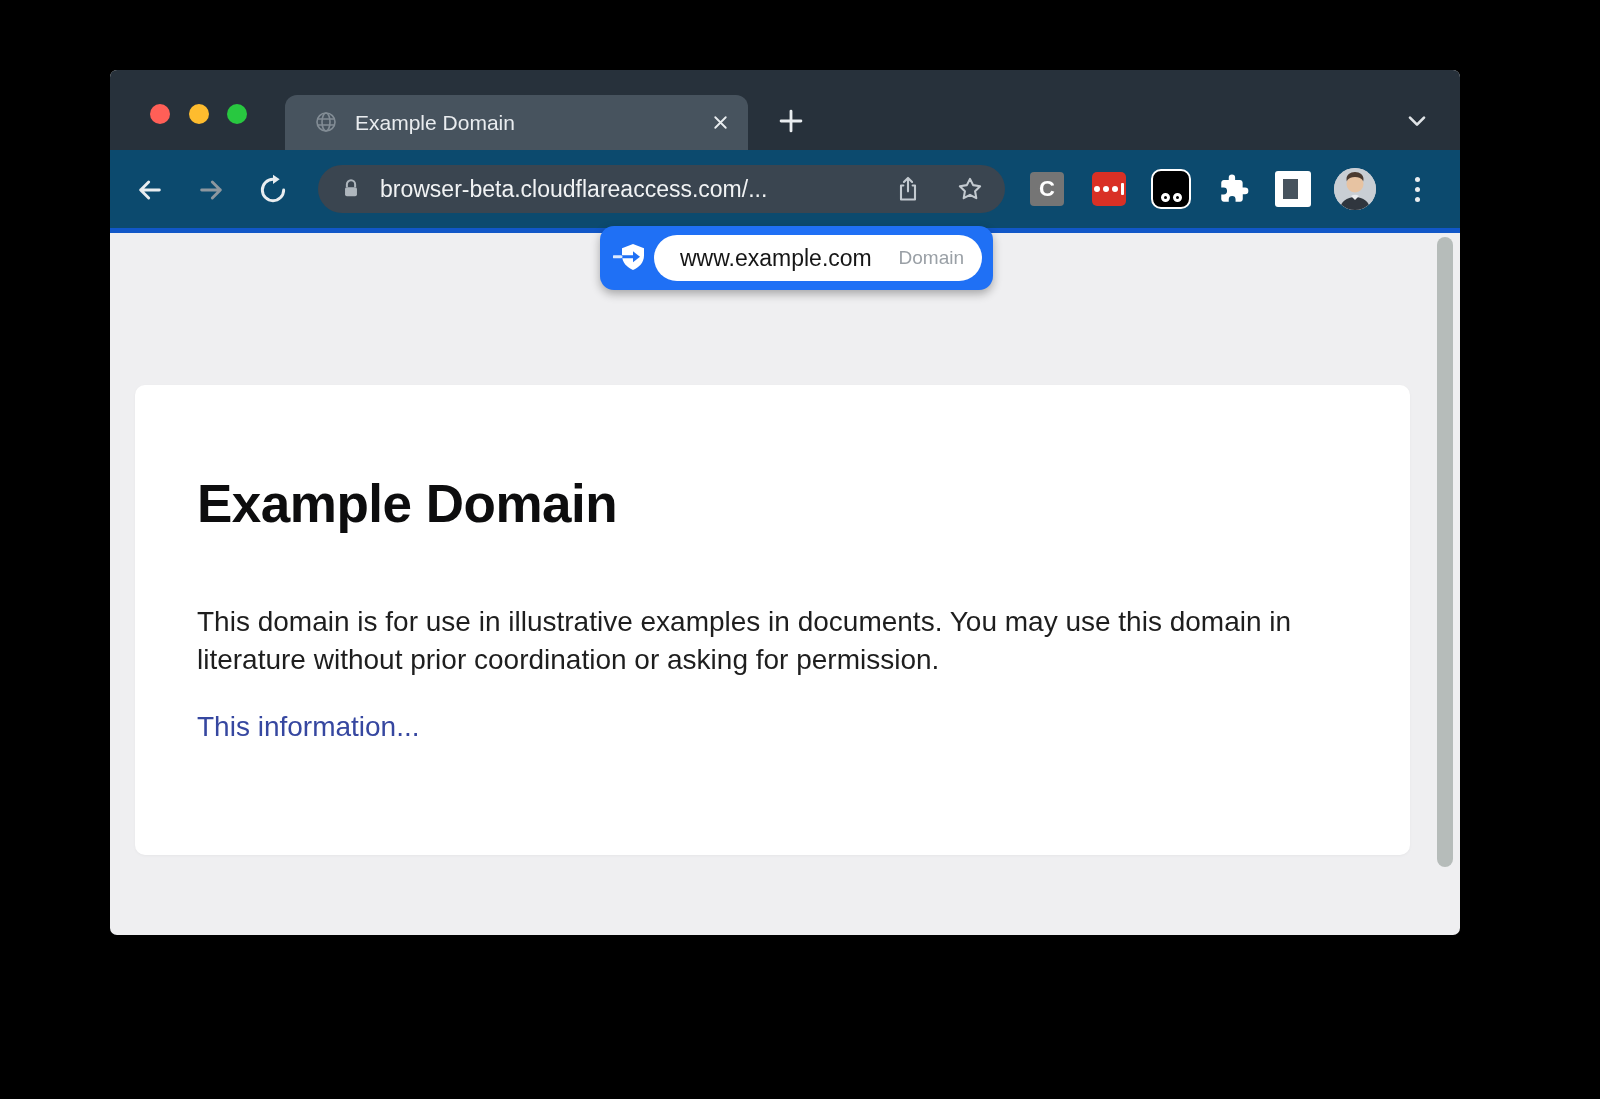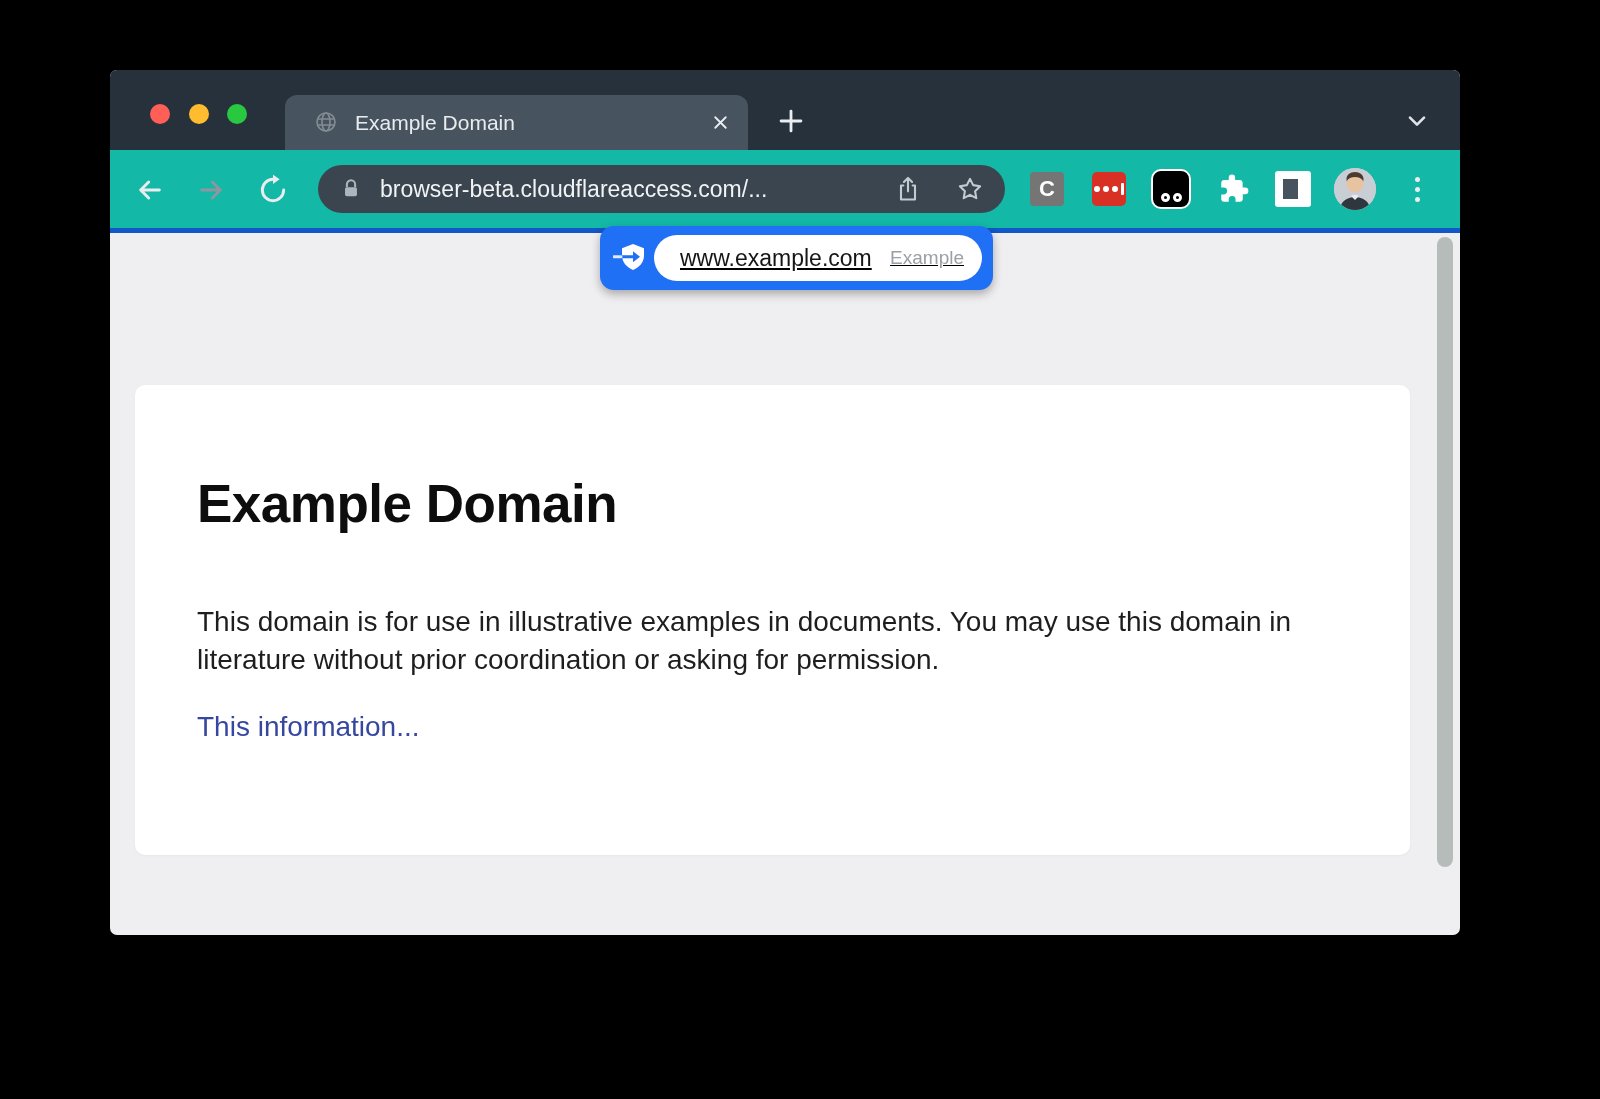--- a/index.html
+++ b/index.html
@@ -24,21 +24,21 @@
                color:#e9ecef; font-size:21px; white-space:nowrap; }
   .tab-close { position:absolute; right:17px; top:17px; width:21px; height:21px;
                background:none; border:none; cursor:pointer; }
 
   .newtab { position:absolute; left:664px; top:34px; width:34px; height:34px;
             background:none; border:none; cursor:pointer; }
   .win-chevron { position:absolute; left:1292px; top:36px; width:30px; height:28px;
                  background:none; border:none; cursor:pointer; }
 
   
-  .toolbar { position:absolute; top:80px; left:0; right:0; height:78px; background:#14b8a6; }
+  .toolbar { position:absolute; top:80px; left:0; right:0; height:78px; background:#0c4a6e; }
   .navbtn { position:absolute; top:24px; width:32px; height:32px; background:none; border:none; cursor:pointer; }
   .nav-back    { left:24px; }
   .nav-forward { left:85px; }
   .nav-reload  { left:147px; }
 
   .urlbar { position:absolute; left:208px; top:15px; width:687px; height:48px;
             border-radius:24px; background:#3a4550; display:flex; align-items:center; cursor:text; }
   .lock { position:absolute; left:22px; top:13px; width:22px; height:22px; }
   .url-text { position:absolute; left:62px; top:0; height:48px; line-height:48px;
               color:#f1f3f4; font-size:23px; white-space:nowrap; }
@@ -63,21 +63,21 @@
   .menu-btn { left:1296px; top:22px; width:22px; height:34px; display:flex; flex-direction:column;
               align-items:center; justify-content:center; gap:5px; }
   .menu-btn .dot { width:5px; height:5px; border-radius:50%; background:#e9edf0; }
 
   
   .blue-line { position:absolute; top:158px; left:0; right:0; height:5px; background:#1157c8; }
   .iso { position:absolute; left:490px; top:156px; width:393px; height:64px;
          background:#1f70f5; border-radius:14px; box-shadow:0 4px 10px rgba(0,0,0,.3); }
   .iso-shield { position:absolute; left:13px; top:17px; width:34px; height:30px; }
   .host-pill { position:absolute; left:54px; top:9px; width:328px; height:46px; background:#fff;
-               border-radius:23px; display:flex; align-items:center; cursor:pointer;text-decoration:underline; }
+               border-radius:23px; display:flex; align-items:center; cursor:pointer; }
   .host-text { margin-left:26px; font-size:23px; color:#161616; white-space:nowrap; }
   .expand { margin-left:auto; margin-right:18px; font-size:19px; color:#9aa0a6;
             background:none; border:none; cursor:pointer; }
 
   
   .scroll-thumb { position:absolute; left:1327px; top:167px; width:16px; height:630px;
                   border-radius:8px; background:#b6bcba; cursor:grab; }
   .card { position:absolute; left:25px; top:315px; width:1275px; height:470px;
           background:#fff; border-radius:10px; box-shadow:0 1px 3px rgba(0,0,0,.04); }
   .heading { position:absolute; left:62px; top:88px; font-size:53px; font-weight:700;
@@ -207,21 +207,21 @@
 
     <div class="iso">
       <svg class="iso-shield" viewBox="0 0 34 30">
         <path d="M20 1l11 4.2v7.3c0 7.6-5.4 12-11 14.5C14.6 24.5 9 20.1 9 12.5V5.2z" fill="#fff"></path>
         <path d="M1 13.8h21" stroke="#1f70f5" stroke-width="3" stroke-linecap="round"></path>
         <path d="M1 13.8h7" stroke="rgba(255,255,255,.85)" stroke-width="3" stroke-linecap="round"></path>
         <polygon points="20,8.3 27,13.8 20,19.3" fill="#1f70f5"></polygon>
       </svg>
       <div class="host-pill">
         <span class="host-text">www.example.com</span>
-        <button class="expand">Example</button>
+        <button class="expand">Domain</button>
       </div>
     </div>
 
     <div class="card">
       <h1 class="heading">Example Domain</h1>
       <p class="bodytext">This domain is for use in illustrative examples in documents. You may use this domain in literature without prior coordination or asking for permission.</p>
       <a class="morelink">This information...</a>
     </div>
 
     <div class="scroll-thumb"></div>

